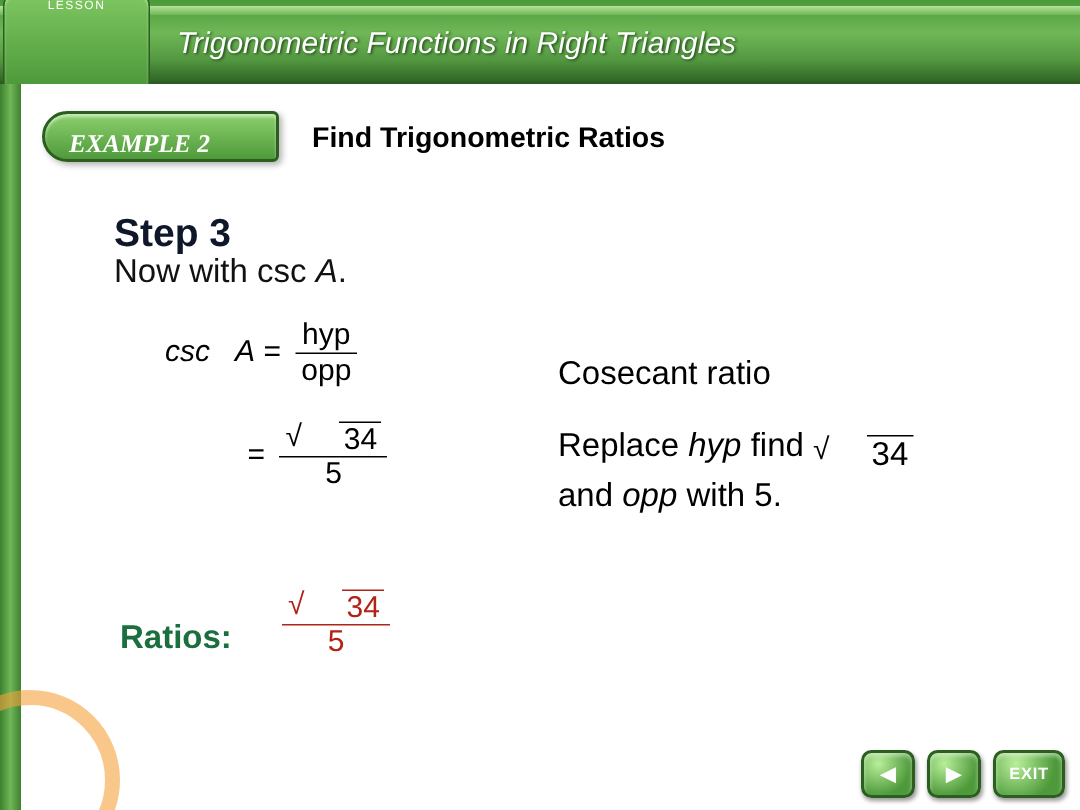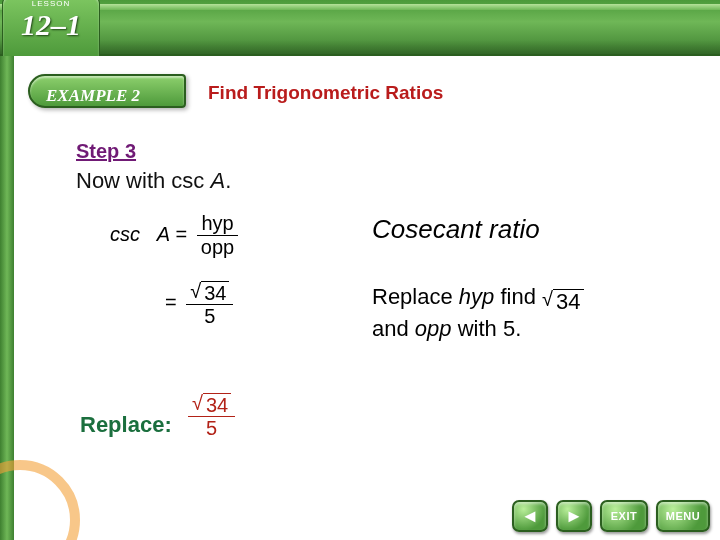--- a/index.html
+++ b/index.html
@@ -59,47 +59,46 @@
     width:158px; height:34px;
     background: linear-gradient(#8dd06d,#4e9a3b);
     border:2px solid #2b5e1f; border-radius:17px 4px 4px 17px;
     color:#fff; font-style:italic; font-weight:bold;
     font-family: Georgia, serif; font-size:17px;
     display:flex; align-items:flex-end; padding-left:16px;
     box-shadow: 2px 2px 4px rgba(0,0,0,.3), inset 0 2px 2px rgba(255,255,255,.5);
   }
   .subtitle {
     position:absolute; left:208px; top:82px;
-    font-weight:bold; font-size:19px; color:#b91c1c;
+    font-weight:bold; font-size:19px; color:#000000;
   }
   
   .step-label {
     position:absolute; left:76px; top:140px;
-    font-size:20px; font-weight:bold; color:#701a75;
-    text-decoration: underline;
+    font-size:26px; font-weight:bold; color:#0f172a;
   }
   .step-text {
     position:absolute; left:76px; top:168px;
     font-size:22px; color:#111;
   }
   .step-text .ital { font-style: italic; }
   
   .eq1 { position:absolute; left:110px; top:212px; font-size:20px; }
   .eq-label { font-style: italic; text-align: center; }
   .frac {
     display:inline-block; text-align:center; vertical-align:middle;
     margin: 0 4px;
   }
   .frac .num, .frac .den { display:block; padding:0 4px; line-height:1.15; }
   .frac .bar { display:block; border-top:1.5px solid #000; }
   .eq2 { position:absolute; left:165px; top:280px; font-size:20px; }
   .sqrt { display:inline-flex; align-items:flex-start; }
   .sqrt .rad { font-size:20px; line-height:1; }
-  .sqrt .body { border-top:1.5px solid #000; padding:0 3px; line-height:1.1; }
-  .explain1 { position:absolute; left:372px; top:214px; font-size:26px;font-style:italic; }
+  .sqrt .body { border-top:1.5px solid #000; padding:0 3px; line-height:1.1;margin-left:25px; }
+  .explain1 { position:absolute; left:372px; top:236px; font-size:22px; }
   .explain2 { position:absolute; left:372px; top:282px; font-size:22px; max-width:300px; line-height:1.35; }
   .explain2 .ital { font-style: italic; }
   .explain2 .sqrt .body { border-top:1.5px solid #000; }
   .explain2 .inline-sqrt { display:inline-flex; vertical-align:-2px; }
   .answer-label {
     position:absolute; left:80px; top:412px;
     font-size:22px; font-weight:bold; color:#1b6f3e;
   }
   .answer-frac {
     position:absolute; left:184px; top:392px; font-size:20px; color:#b22217;
@@ -124,22 +123,22 @@
   .btn.menu { width:54px; font-size:11px; letter-spacing:.5px; }
 </style>
 </head>
 <body>
 
 <div class="banner">
   <div class="stripe-top"></div>
   <div class="stripe-shadow"></div>
   <div class="lesson-tab">
     <div class="sm">LESSON</div>
-    <div class="num">12–1</div>
   </div>
+  <div class="banner-title">Trigonometric Functions in Right Triangles</div>
 </div>
 
 <div class="sidebar-green"></div>
 <div class="arc"></div>
 
 <div class="example-badge">
   <span>EXAMPLE 2</span>
 </div>
 <div class="subtitle">Find Trigonometric Ratios</div>
 
@@ -177,21 +176,21 @@
 <div class="explain1">Cosecant ratio</div>
 
 <div class="explain2">
   <span>Replace </span><span class="ital">hyp</span><span> find </span><span class="inline-sqrt sqrt">
       <span class="rad">√</span>
       <span class="body">34</span>
     </span><br>
   <span>and </span><span class="ital">opp</span><span> with 5.</span>
 </div>
 
-<div class="answer-label">Replace:</div>
+<div class="answer-label">Ratios:</div>
 <div class="answer-frac">
   <span class="frac">
     <span class="num">
       <span class="sqrt">
         <span class="rad">√</span>
         <span class="body">34</span>
       </span>
     </span>
     <span class="bar"></span>
     <span class="den">5</span>
@@ -201,16 +200,13 @@
 <div class="nav-btns">
   <div class="btn arrow">
       <span>◄</span>
     </div>
   <div class="btn arrow">
       <span>►</span>
     </div>
   <div class="btn exit">
       <span>EXIT</span>
     </div>
-  <div class="btn menu">
-      <span>MENU</span>
-    </div>
 </div>
 
 </body></html>

